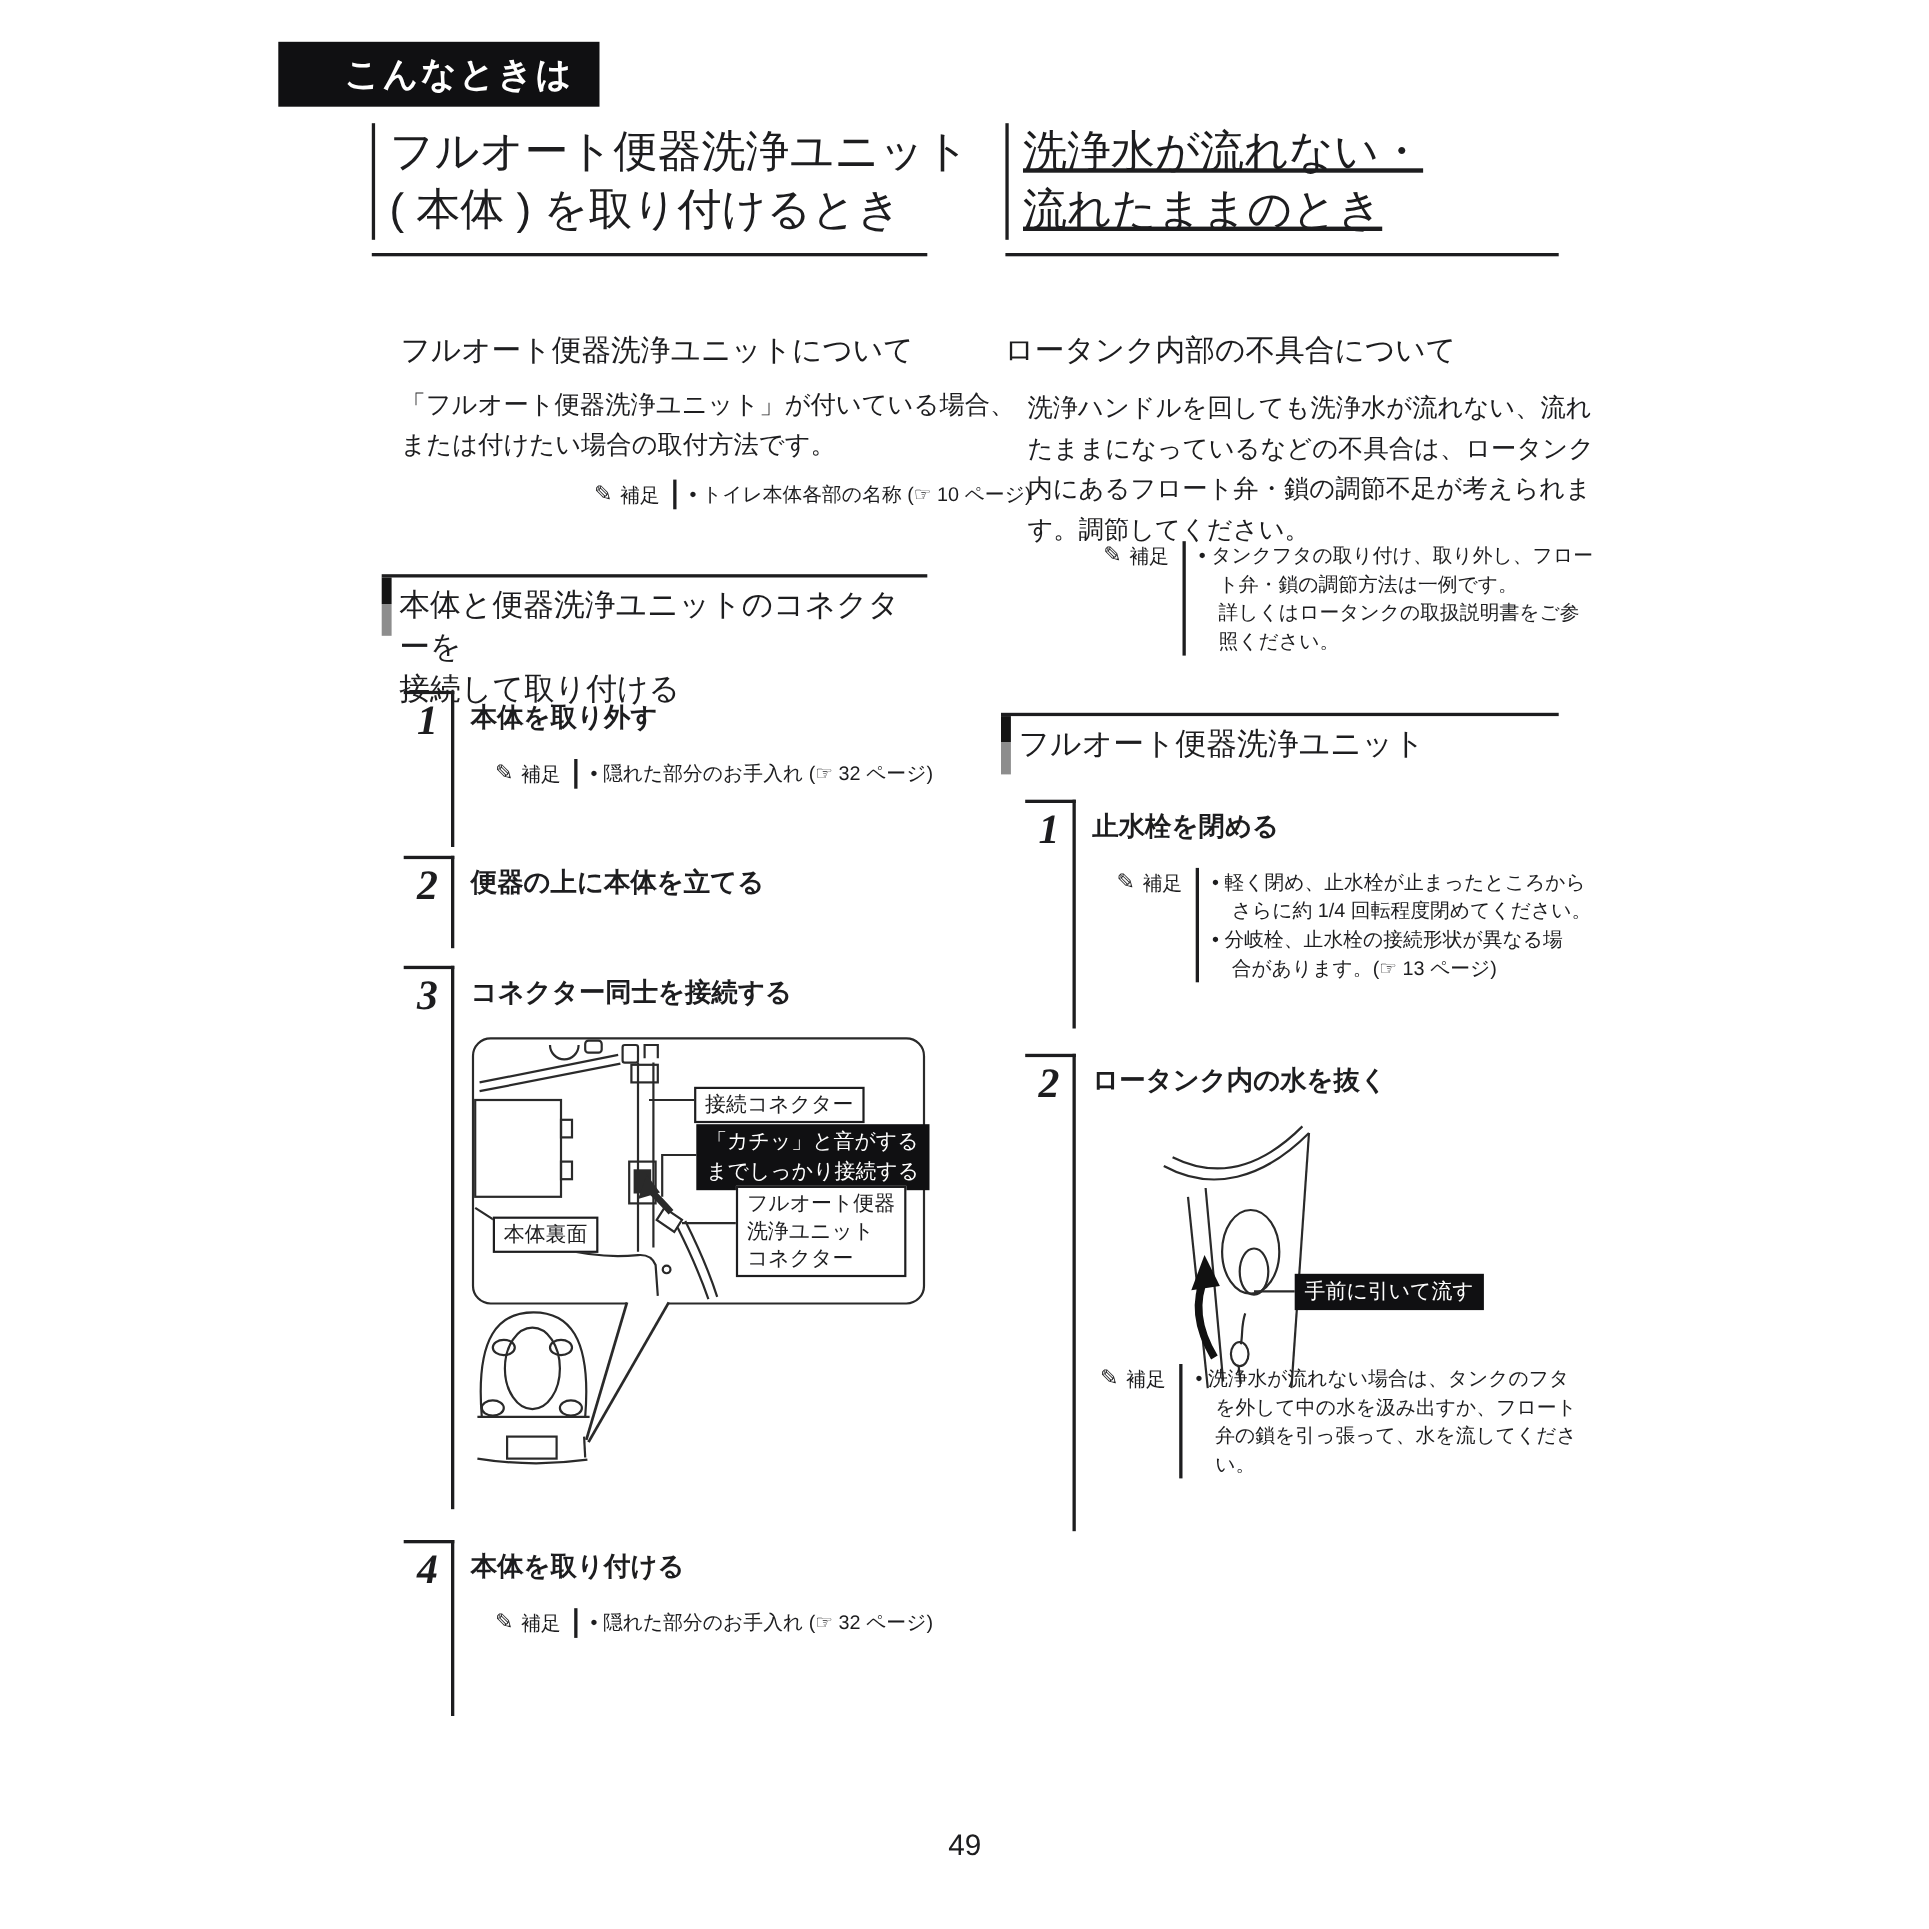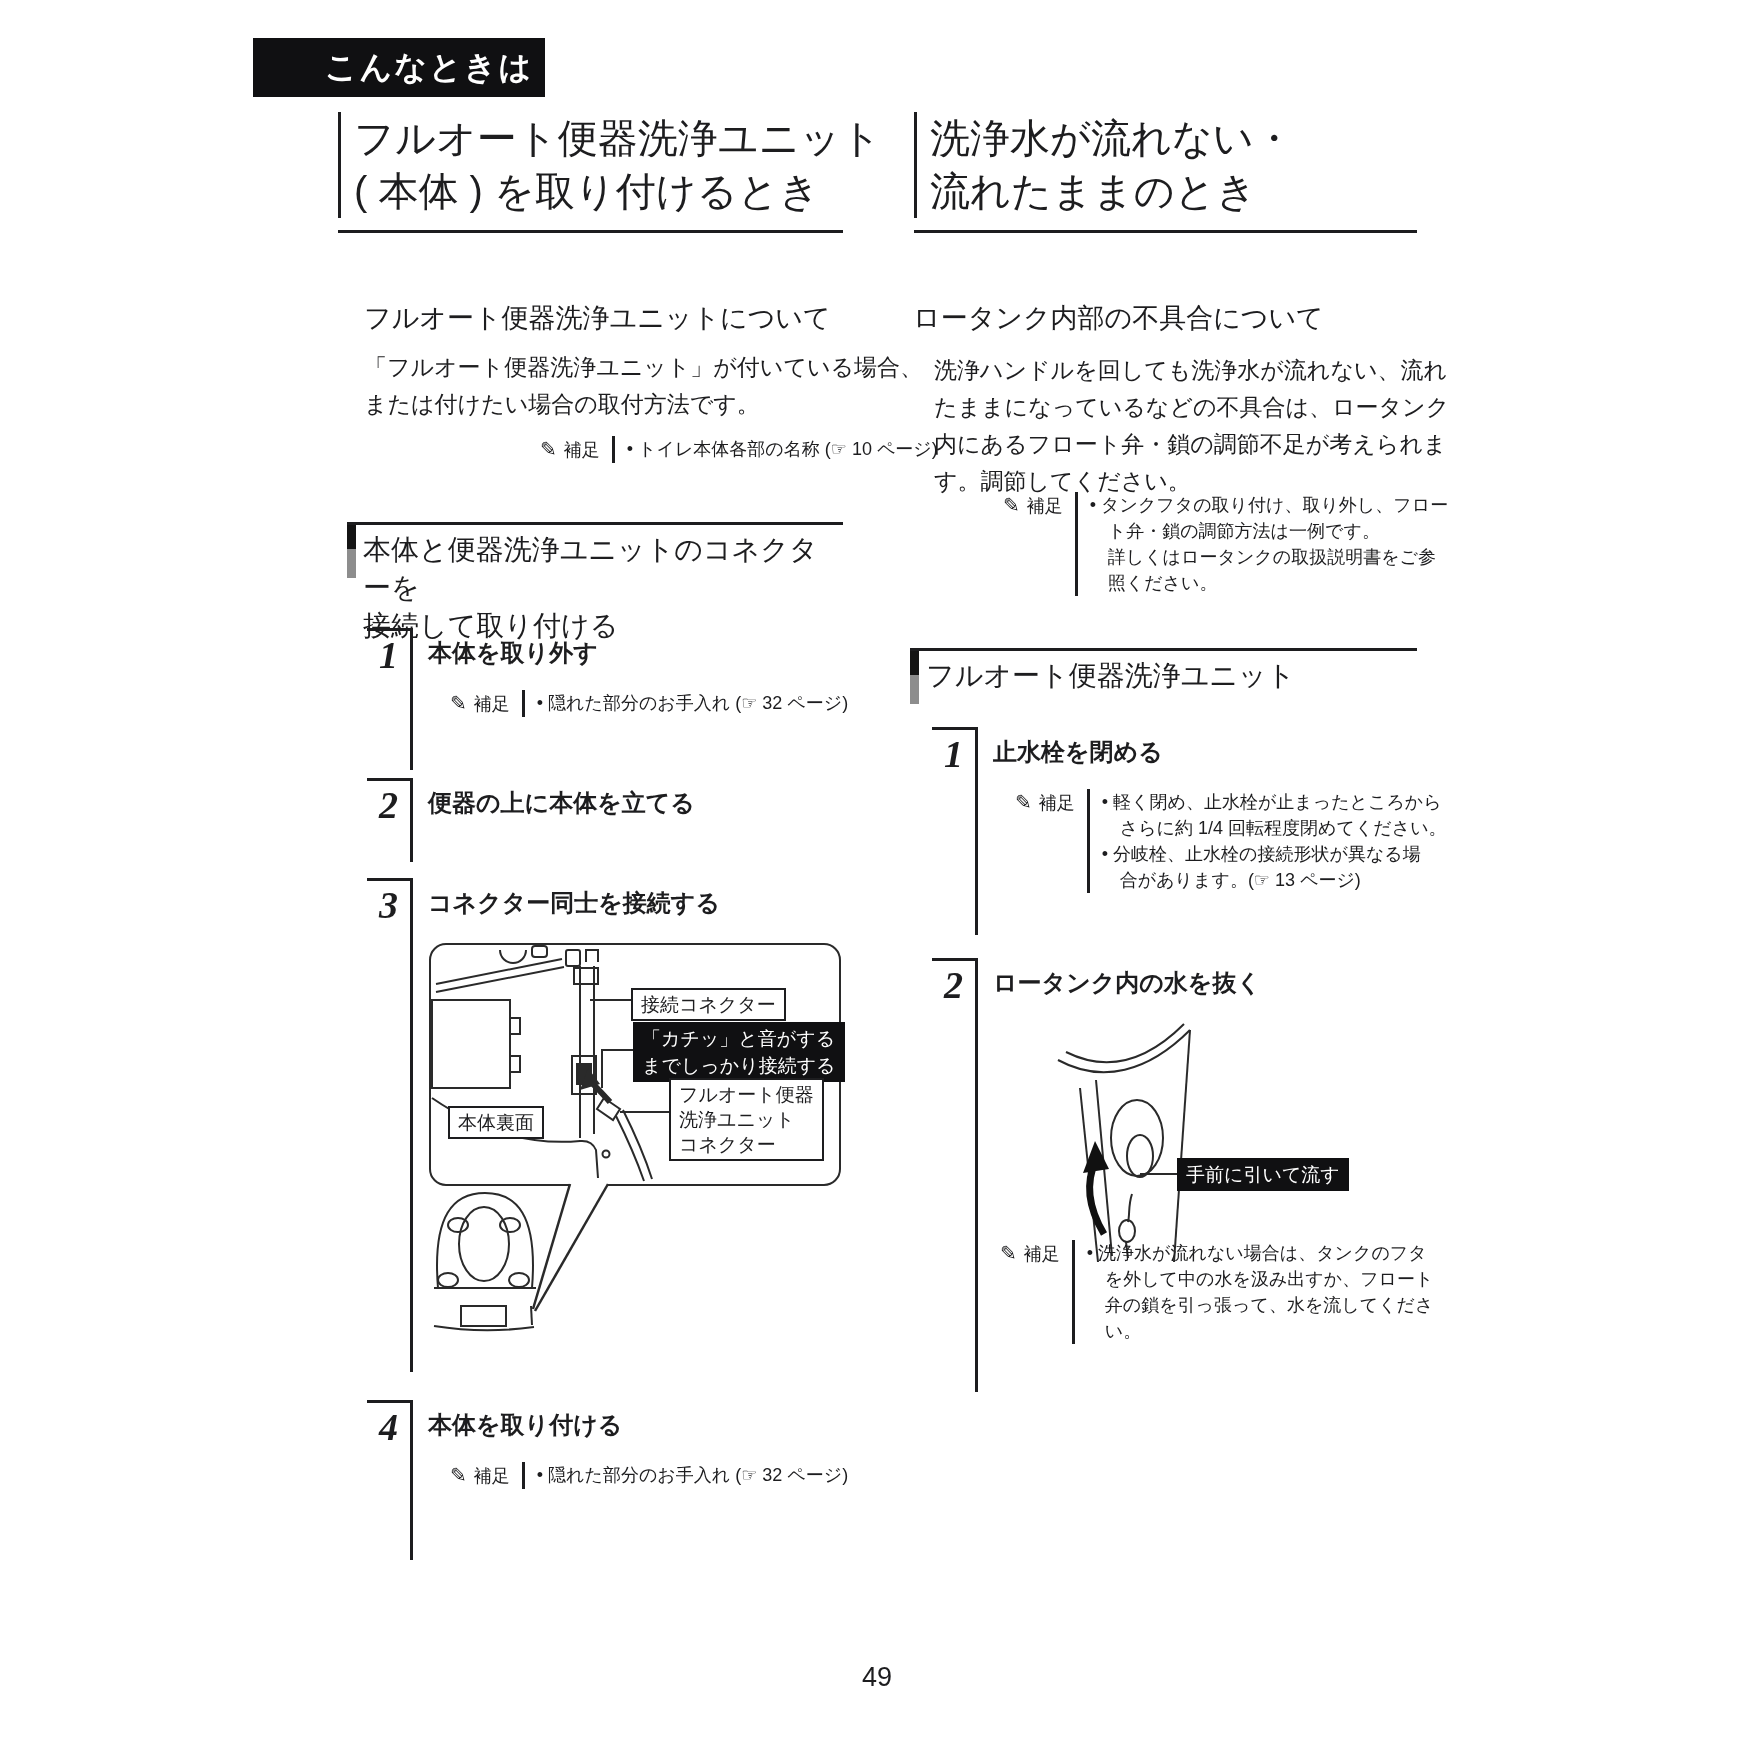--- a/index.html
+++ b/index.html
@@ -1,20 +1,20 @@
 <!DOCTYPE html>
 <html><head>
 <meta charset="utf-8">
 <style>
   html,body{margin:0;padding:0;background:#e8e8e8}
   .page{position:relative;width:1754px;height:1754px;background:#ffffff;color:#1d1d1f;
         font-family:"Liberation Sans","DejaVu Sans",sans-serif;overflow:hidden;margin:0 auto}
 
   .banner{position:absolute;left:253px;top:38px;width:292px;height:59px;background:#101012;color:#fff;
-          font-size:32px;font-weight:bold;line-height:59px;text-align:center;padding-left:60px;
+          font-size:32px;font-weight:bold;line-height:59px;padding-left:60px;
           box-sizing:border-box;letter-spacing:2px}
 
   .col-title{position:absolute;border-left:3px solid #1d1d1f;padding-left:13px;
              font-size:40px;line-height:53px;font-weight:500;white-space:pre-line}
   .title-rule{position:absolute;height:3px;background:#1d1d1f}
 
   .heading{position:absolute;font-size:27px;font-weight:500;white-space:pre-line}
   .body-text{position:absolute;font-size:23px;line-height:37px;white-space:pre-line}
 
   .note{display:flex;align-items:stretch;font-size:18px;line-height:26px}
@@ -50,21 +50,21 @@
 <body>
 
 <div class="page">
 
   <div class="banner">こんなときは</div>
 
   <div class="col-title" style="left:338px;top:112px;">フルオート便器洗浄ユニット
 ( 本体 ) を取り付けるとき</div>
   <div class="title-rule" style="left:338px;top:230px;width:505px;"></div>
 
-  <div class="col-title" style="left:914px;top:112px;">洗浄水が流れない・
+  <div class="col-title" style="left:914px;top:112px;text-decoration:underline;">洗浄水が流れない・
 流れたままのとき</div>
   <div class="title-rule" style="left:914px;top:230px;width:503px;"></div>
 
   <div class="heading" style="left:364px;top:300px;">フルオート便器洗浄ユニットについて</div>
   <div class="body-text" style="left:364px;top:349px;">「フルオート便器洗浄ユニット」が付いている場合、
 または付けたい場合の取付方法です。</div>
 
   <div class="note note-abs" style="left:540px;top:436px;">
     <div class="note-label">
       <span class="pencil">✎</span>

